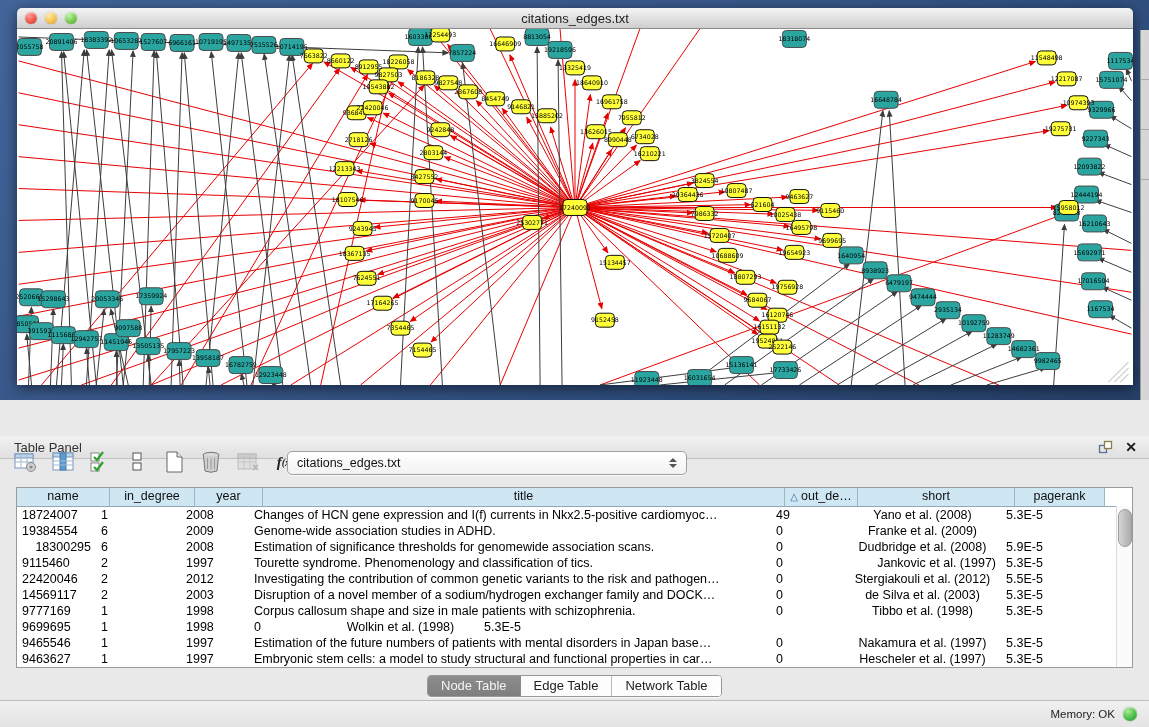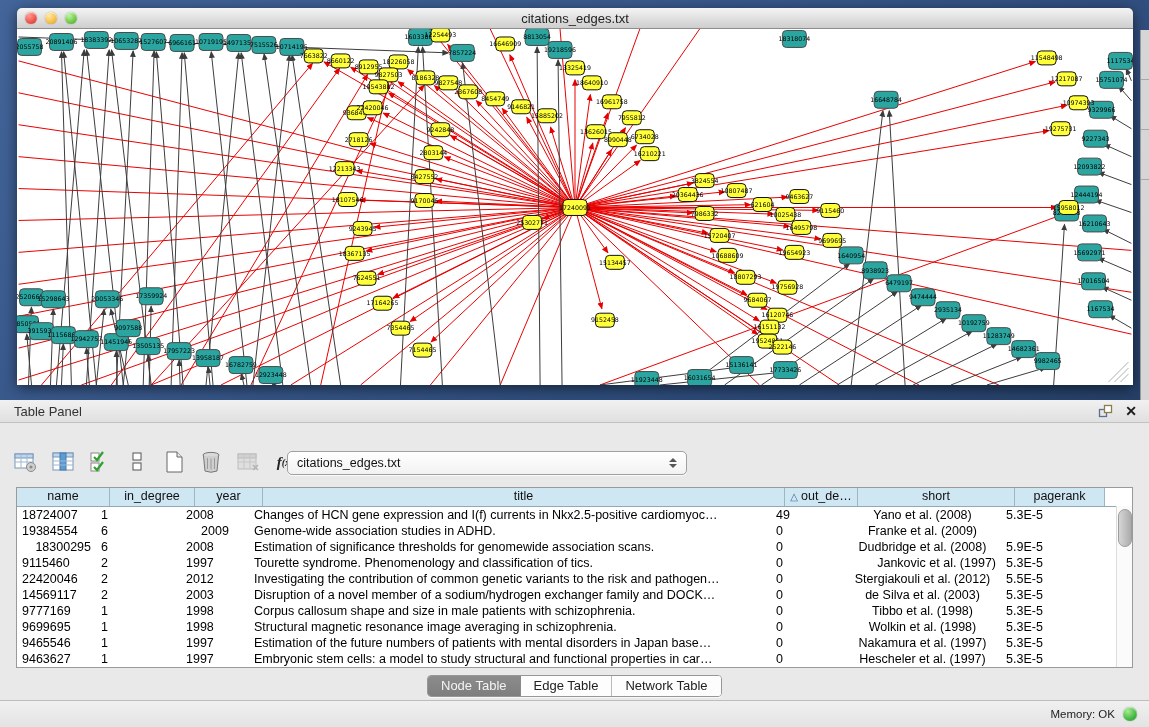--- a/index.html
+++ b/index.html
@@ -18,21 +18,21 @@
   .title-text{position:absolute;left:0;right:0;top:3px;text-align:center;font-size:13px;color:#222;}
   .tl{position:absolute;top:4px;width:12px;height:12px;border-radius:50%;box-shadow:inset 0 1px 1px rgba(255,255,255,.7),0 0 1px rgba(0,0,0,.6);}
   .tl.red{left:8px;background:radial-gradient(circle at 35% 30%,#ff9d96,#ee5248 60%,#c63428);}
   .tl.yel{left:28px;background:radial-gradient(circle at 35% 30%,#ffe9a8,#f6bf46 60%,#d79b22);}
   .tl.grn{left:48px;background:radial-gradient(circle at 35% 30%,#c0f3a8,#6dc946 60%,#47a028);}
   .net-canvas{position:relative;height:356px;background:#fff;overflow:hidden;}
   .net-canvas svg{display:block;}
 
   
   .table-panel{position:absolute;left:0;top:400px;width:1149px;height:300px;background:#e9e9e9;}
-  .tp-header{height:22px;background:linear-gradient(#f1f1f1,#e0e0e0);border-bottom:1px solid #c2c2c2;position:relative;}
+  .tp-header{height:22px;background:linear-gradient(#f1f1f1,#e0e0e0);border-bottom:1px solid #c2c2c2;position:relative;margin-top:36px;}
   .tp-title{position:absolute;left:14px;top:4px;font-size:13px;color:#333;}
   .tp-float{position:absolute;right:36px;top:4px;width:15px;height:15px;cursor:default;}
   .tp-close{position:absolute;right:12px;top:2px;font-size:14px;font-weight:bold;color:#1a1a1a;line-height:18px;}
 
   .toolbar{position:absolute;left:14px;top:48px;height:28px;display:flex;align-items:center;gap:13px;}
   .tb-icon{width:24px;height:24px;display:flex;align-items:center;justify-content:center;}
   .fx{font-family:"Liberation Serif",serif;font-style:italic;font-weight:bold;font-size:15px;color:#222;}
   .fx small{font-size:10px;font-style:italic;}
   .dropdown{position:absolute;left:287px;top:51px;width:398px;height:22px;border:1px solid #a0a0a0;border-radius:5px;
     background:linear-gradient(#ffffff,#f2f2f2);box-shadow:0 1px 0 rgba(255,255,255,.8);display:flex;align-items:center;}
@@ -604,21 +604,21 @@
             <div class="td" style="width: 85px; text-align: left;">1</div>
             <div class="td" style="width: 68px; text-align: left;">2008</div>
             <div class="td" style="width: 522px; text-align: left;">Changes of HCN gene expression and I(f) currents in Nkx2.5-positive cardiomyoc…</div>
             <div class="td" style="width: 73px; text-align: left;">49</div>
             <div class="td" style="width: 157px; text-align: center;">Yano et al. (2008)</div>
             <div class="td" style="width: 90px; text-align: left;">5.3E-5</div>
           </div>
           <div class="tr">
             <div class="td" style="width: 79px; text-align: left;">19384554</div>
             <div class="td" style="width: 85px; text-align: left;">6</div>
-            <div class="td" style="width: 68px; text-align: center;">2009</div>
+            <div class="td" style="width: 68px; text-align: left;">2009</div>
             <div class="td" style="width: 522px; text-align: left;">Genome-wide association studies in ADHD.</div>
             <div class="td" style="width: 73px; text-align: left;">0</div>
             <div class="td" style="width: 157px; text-align: center;">Franke et al. (2009)</div>
             <div class="td" style="width: 90px; text-align: left; margin-top: 44px;">5.6E-5</div>
           </div>
           <div class="tr">
             <div class="td" style="width: 79px; text-align: right;">18300295</div>
             <div class="td" style="width: 85px; text-align: left;">6</div>
             <div class="td" style="width: 68px; text-align: left;">2008</div>
             <div class="td" style="width: 522px; text-align: left;">Estimation of significance thresholds for genomewide association scans.</div>
@@ -659,21 +659,20 @@
             <div class="td" style="width: 68px; text-align: left;">1998</div>
             <div class="td" style="width: 522px; text-align: left;">Corpus callosum shape and size in male patients with schizophrenia.</div>
             <div class="td" style="width: 73px; text-align: left;">0</div>
             <div class="td" style="width: 157px; text-align: center;">Tibbo et al. (1998)</div>
             <div class="td" style="width: 90px; text-align: left;">5.3E-5</div>
           </div>
           <div class="tr">
             <div class="td" style="width: 79px; text-align: left;">9699695</div>
             <div class="td" style="width: 85px; text-align: left;">1</div>
             <div class="td" style="width: 68px; text-align: left;">1998</div>
-            <div class="td" style="width: 522px; text-align: left;">Structural magnetic resonance image averaging in schizophrenia.</div>
             <div class="td" style="width: 73px; text-align: left;">0</div>
             <div class="td" style="width: 157px; text-align: center;">Wolkin et al. (1998)</div>
             <div class="td" style="width: 90px; text-align: left;">5.3E-5</div>
           </div>
           <div class="tr">
             <div class="td" style="width: 79px; text-align: left;">9465546</div>
             <div class="td" style="width: 85px; text-align: left;">1</div>
             <div class="td" style="width: 68px; text-align: left;">1997</div>
             <div class="td" style="width: 522px; text-align: left;">Estimation of the future numbers of patients with mental disorders in Japan base…</div>
             <div class="td" style="width: 73px; text-align: left;">0</div>

